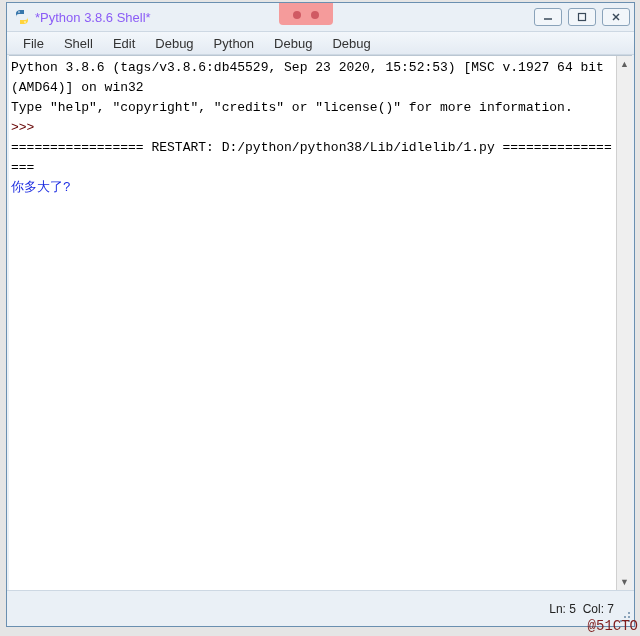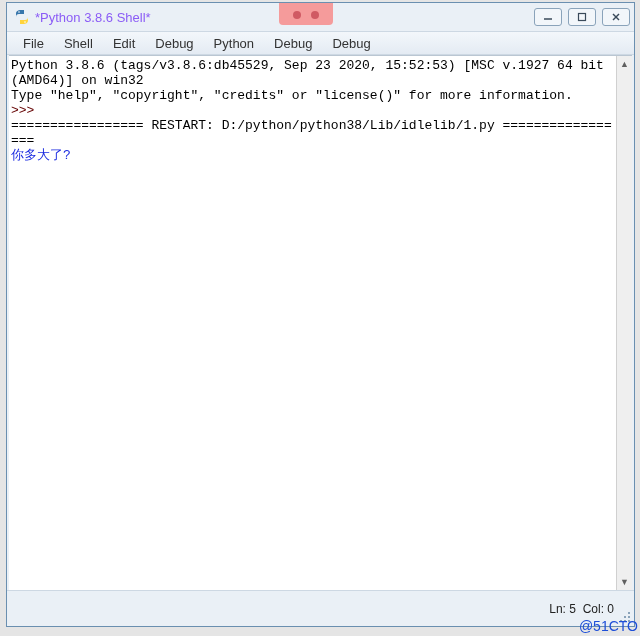--- a/index.html
+++ b/index.html
@@ -78,21 +78,21 @@
       flex: 1;
       display: flex;
       background: #fff;
       border-top: 1px solid #bac6d2;
       margin: 0 2px;
     }
     .content {
       flex: 1;
       font-family: "NSimSun","SimSun","Courier New", monospace;
       font-size: 13px;
-      line-height: 15px;
+      line-height: 20px;
       padding: 2px 2px;
       white-space: pre-wrap;
       word-break: break-all;
       color: #000;
       overflow: hidden;
     }
     .content .prompt { color: #640000; }
     .content .restart { color: #000; }
     .content .stdin { color: #1b2be0; }
     .scrollbar-v {
@@ -122,22 +122,22 @@
       width: 14px; height: 14px;
     }
     .resize-grip span {
       position: absolute;
       width: 2px; height: 2px;
       background: #8aa3ba;
     }
     .watermark {
       position: absolute;
       right: 2px; bottom: 2px;
-      font-size: 14px; color: #1d4ed8;
-      font-family: Liberation Sans, sans-serif;
+      font-size: 14px; color: #7f1d1d;
+      font-family: Liberation Mono, monospace;
     }
   </style>
 </head>
 <body>
 
 <div class="window">
   <div class="title-bar">
     <span class="title-icon">
       <svg width="18" height="18" viewBox="0 0 18 18">
         <path d="M3 6 C3 3 5 2 8 2 L11 2 L11 6 L6 6 C4 6 3 7 3 9 L3 6 Z" fill="#3776ab"></path>
@@ -187,21 +187,21 @@
     <div class="scrollbar-v">
       <div class="scroll-arrow">▲</div>
       <div class="scroll-track"></div>
       <div class="scroll-arrow">▼</div>
     </div>
   </div>
 
   <div class="status-bar">
     <span>Ln: 5</span>
     &nbsp;&nbsp;
-    <span>Col: 0</span>
+    <span>Col: 7</span>
   </div>
 
   <div class="resize-grip">
     <span style="right:2px;bottom:2px;"></span>
     <span style="right:6px;bottom:2px;"></span>
     <span style="right:2px;bottom:6px;"></span>
     <span style="right:10px;bottom:2px;"></span>
     <span style="right:6px;bottom:6px;"></span>
     <span style="right:2px;bottom:10px;"></span>
   </div>

